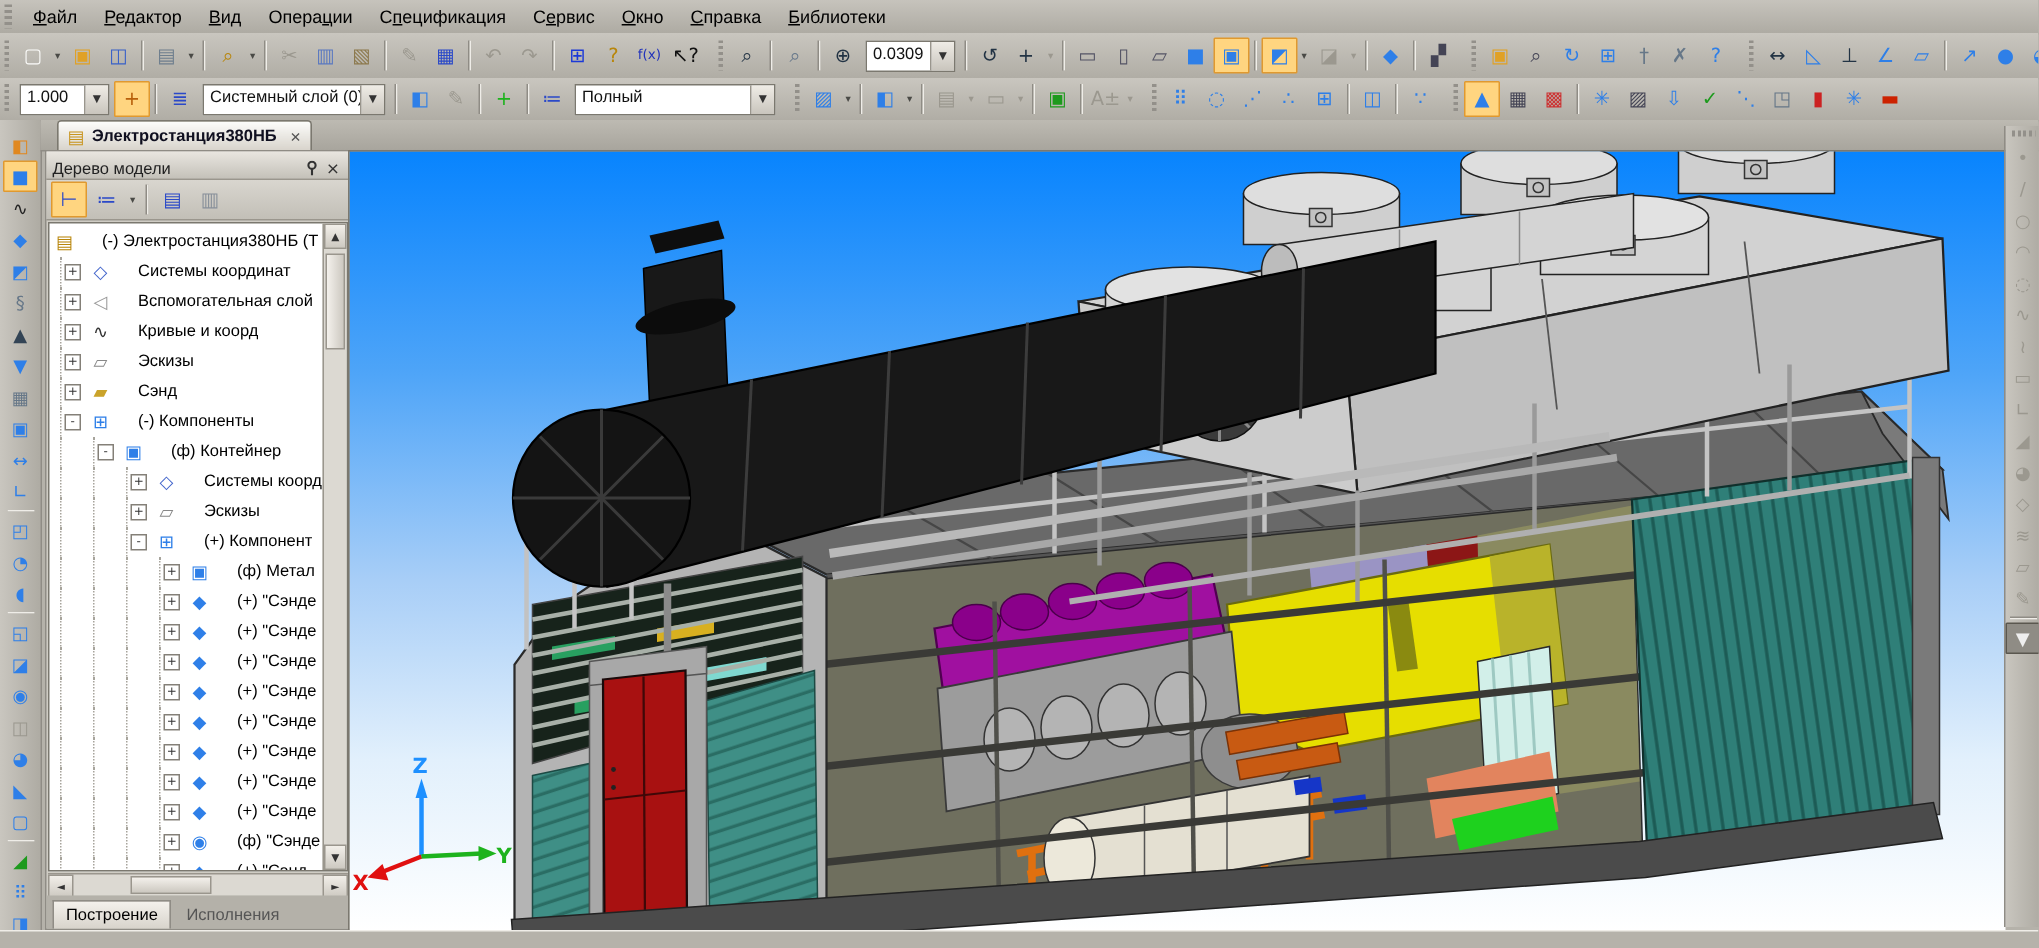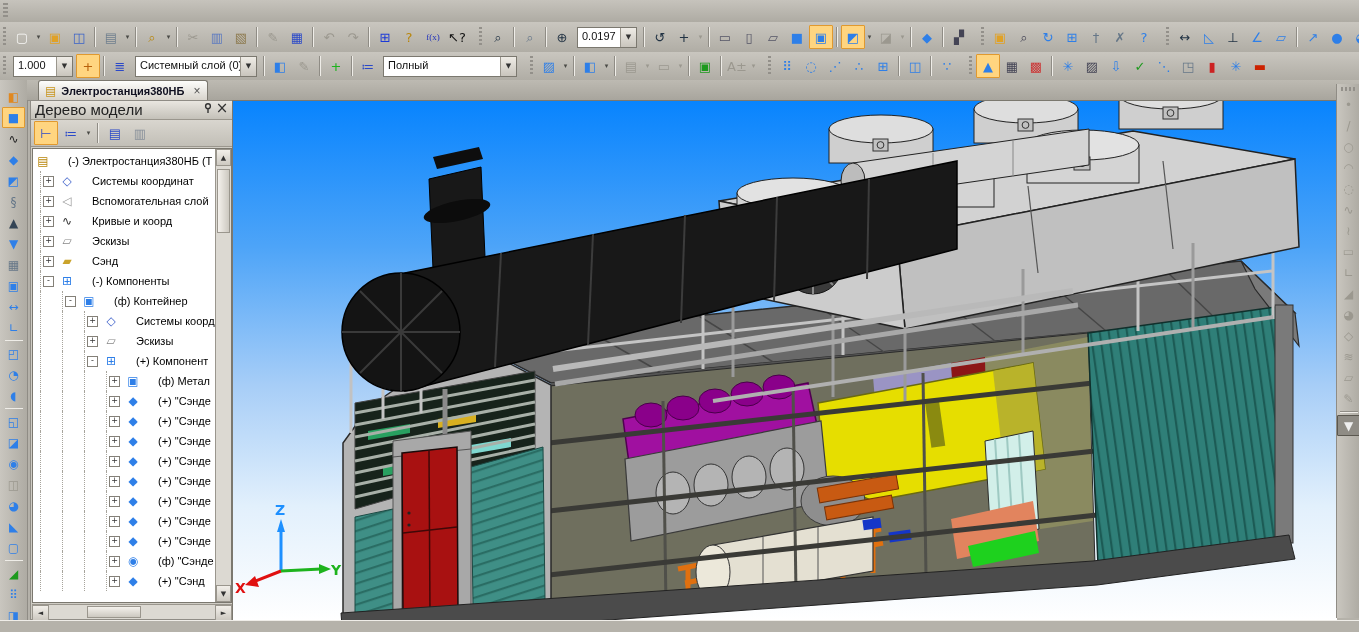--- a/index.html
+++ b/index.html
@@ -48,22 +48,22 @@
             background:linear-gradient(#bdbab2,#a8a59d);border-bottom:1px solid #8f8c85;}
   .doctab{margin-left:11px;height:19px;display:flex;align-items:center;gap:5px;padding:0 7px 0 6px;
           background:linear-gradient(#fdfdfb,#d8d4cc);border:1px solid #7b786f;border-bottom:none;
           border-radius:3px 3px 0 0;font-weight:bold;font-size:11px;color:#101020;}
   .doctab .dicon{font-size:12px;color:#c8951f;}
   .doctab .closex{font-size:12px;color:#555;margin-left:4px;font-weight:normal;}
   .strip-chevron{margin-left:auto;margin-right:6px;font-size:8px;color:#44423e;align-self:center;}
   
   #treepanel{position:absolute;left:30px;top:100px;width:202px;height:518px;background:#cfccc4;
              border:1px solid #8f8c85;display:flex;flex-direction:column;}
-  .tp-header{height:18px;flex:none;display:flex;align-items:flex-start;background:linear-gradient(#e9e6e0,#c4c1b9);
-             border-bottom:1px solid #9a968d;padding:0 4px;font-size:15px;color:#222;}
+  .tp-header{height:18px;flex:none;display:flex;align-items:flex-end;background:linear-gradient(#e9e6e0,#c4c1b9);
+             border-bottom:1px solid #9a968d;padding:0 4px;font-size:11px;color:#222;}
   .tp-header .ttl{flex:1;}
   .tp-hbtn{width:14px;height:14px;display:flex;align-items:center;justify-content:center;color:#333;}
   .tp-toolbar{height:24px;flex:none;display:flex;align-items:center;padding:1px 3px;gap:1px;
               background:linear-gradient(#d9d6cf,#c2bfb7);border-bottom:1px solid #9a968d;}
   .tp-body{flex:1;display:flex;min-height:0;margin:1px;border:1px solid #7b786f;background:#fff;}
   .tree-scroll{flex:1;overflow:hidden;position:relative;}
   .tree-list{position:absolute;left:0;top:2px;width:100%;}
   .trow{display:flex;align-items:center;height:20px;white-space:nowrap;}
   .tguide{width:14px;height:20px;flex:none;border-left:1px dotted #a7a49c;margin-left:7px;}
   .texp{width:9px;height:9px;flex:none;border:1px solid #848078;background:#fff;font-size:8px;line-height:8px;
@@ -92,20 +92,31 @@
   #viewport svg{display:block;}
   
   #statusbar{position:absolute;left:0;top:620px;width:1359px;height:12px;background:var(--chrome,#b5b2aa);
              border-top:1px solid #efede8;}
 </style>
 </head>
 <body>
 
 <div class="menubar">
   <div class="mgrip"></div>
+  <div style="display:flex;">
+      <div class="menu-item"><u>Ф</u>айл</div>
+      <div class="menu-item"><u>Р</u>едактор</div>
+      <div class="menu-item"><u>В</u>ид</div>
+      <div class="menu-item">Опера<u>ц</u>ии</div>
+      <div class="menu-item">С<u>п</u>ецификация</div>
+      <div class="menu-item">С<u>е</u>рвис</div>
+      <div class="menu-item"><u>О</u>кно</div>
+      <div class="menu-item"><u>С</u>правка</div>
+      <div class="menu-item"><u>Б</u>иблиотеки</div>
+    </div>
 </div>
 
 <div class="tbrow" id="row1">
     <div class="grip"></div>
     <div class="tbtn">
       <div class="g" style="color: rgb(248, 248, 246);">▢</div>
     </div>
     <div class="ddbtn glyph">▾</div>
     <div class="tbtn">
       <div class="g" style="color: rgb(224, 161, 38);">▣</div>
@@ -148,40 +159,40 @@
       <div class="g">↷</div>
     </div>
     <div class="sep"></div>
     <div class="tbtn">
       <div class="g" style="color: rgb(27, 57, 216);">⊞</div>
     </div>
     <div class="tbtn">
       <div class="g" style="color: rgb(184, 134, 11);">?</div>
     </div>
     <div class="tbtn">
-      <div class="g" style="font-size: 9px; color: rgb(34, 51, 187); font-family: Liberation Serif, serif;">f(x)</div>
+      <div class="g" style="font-size: 9px; color: rgb(34, 51, 187);">f(x)</div>
     </div>
     <div class="tbtn">
       <div class="g" style="color: rgb(17, 17, 17);">↖?</div>
     </div>
     <div class="gap"></div>
     <div class="grip"></div>
     <div class="tbtn">
       <div class="g" style="color: rgb(34, 51, 68);">⌕</div>
     </div>
     <div class="sep"></div>
     <div class="tbtn">
       <div class="g" style="color: rgb(102, 119, 138);">⌕</div>
     </div>
     <div class="sep"></div>
     <div class="tbtn">
       <div class="g" style="color: rgb(34, 51, 68);">⊕</div>
     </div>
     <div class="combo" style="width: 58px;">
-      <div class="cval">0.0197</div>
+      <div class="cval">0.0309</div>
       <div class="carr glyph">▼</div>
     </div>
     <div class="sep"></div>
     <div class="tbtn">
       <div class="g" style="color: rgb(34, 51, 68);">↺</div>
     </div>
     <div class="tbtn">
       <div class="g" style="color: rgb(34, 51, 68);">+</div>
     </div>
     <div class="ddbtn glyph dis">▾</div>
@@ -704,20 +715,24 @@
       <div class="sb-btn glyph">▼</div>
     </div>
   </div>
   <div class="sbh">
     <div class="sb-btn glyph">◄</div>
     <div class="track">
         <div class="thumb"></div>
       </div>
     <div class="sb-btn glyph">►</div>
   </div>
+  <div class="tp-tabs">
+      <div class="tp-tab active">Построение</div>
+      <div class="tp-tab">Исполнения</div>
+    </div>
 </div>
 
 <div id="viewport">
 <svg width="1104" height="520" viewBox="0 0 1104 520">
   <defs>
     <pattern id="tealV" width="9" height="12" patternUnits="userSpaceOnUse" patternTransform="rotate(-8)">
       <rect width="9" height="12" fill="#2f7f78"></rect>
           <rect x="6" width="2.2" height="12" fill="#1c5b55"></rect>
     </pattern>
     <pattern id="tealD" width="10" height="10" patternUnits="userSpaceOnUse" patternTransform="rotate(72)">

